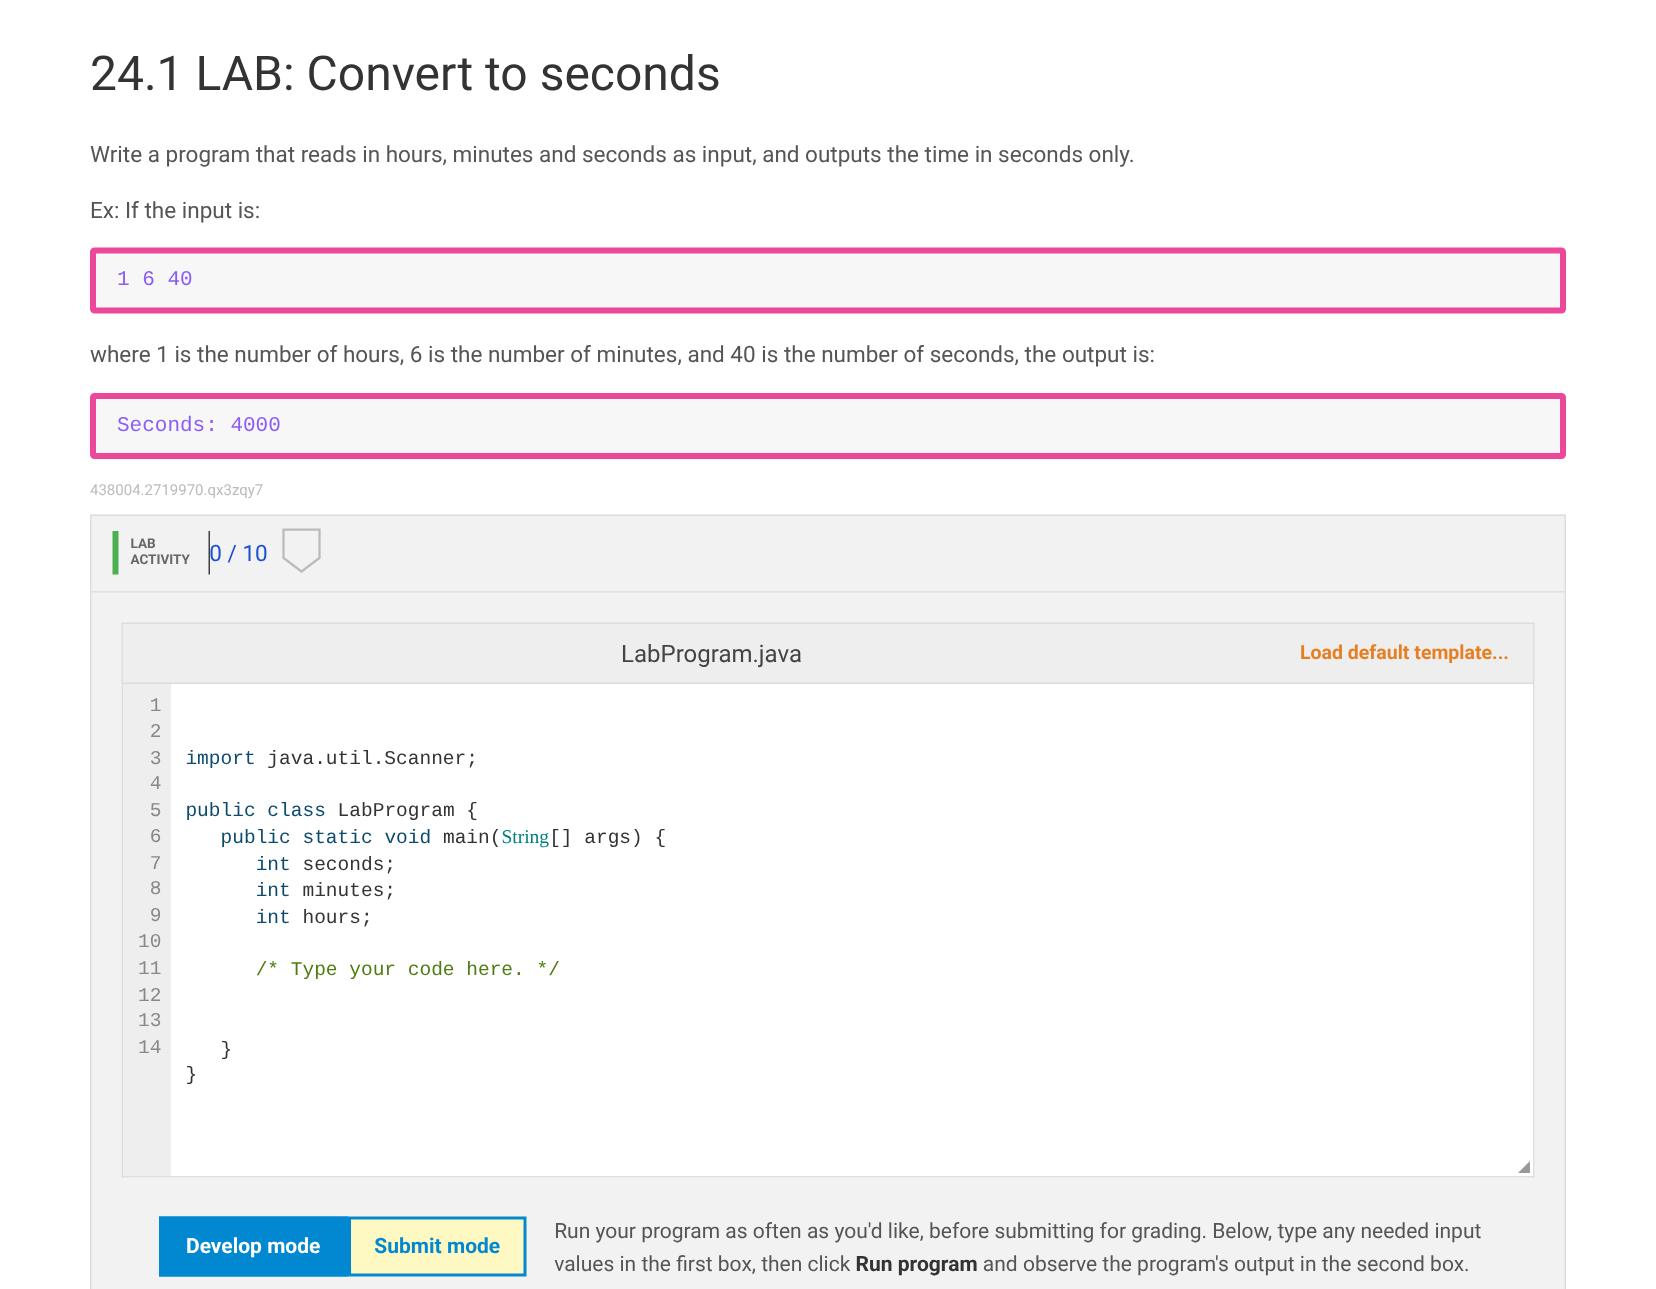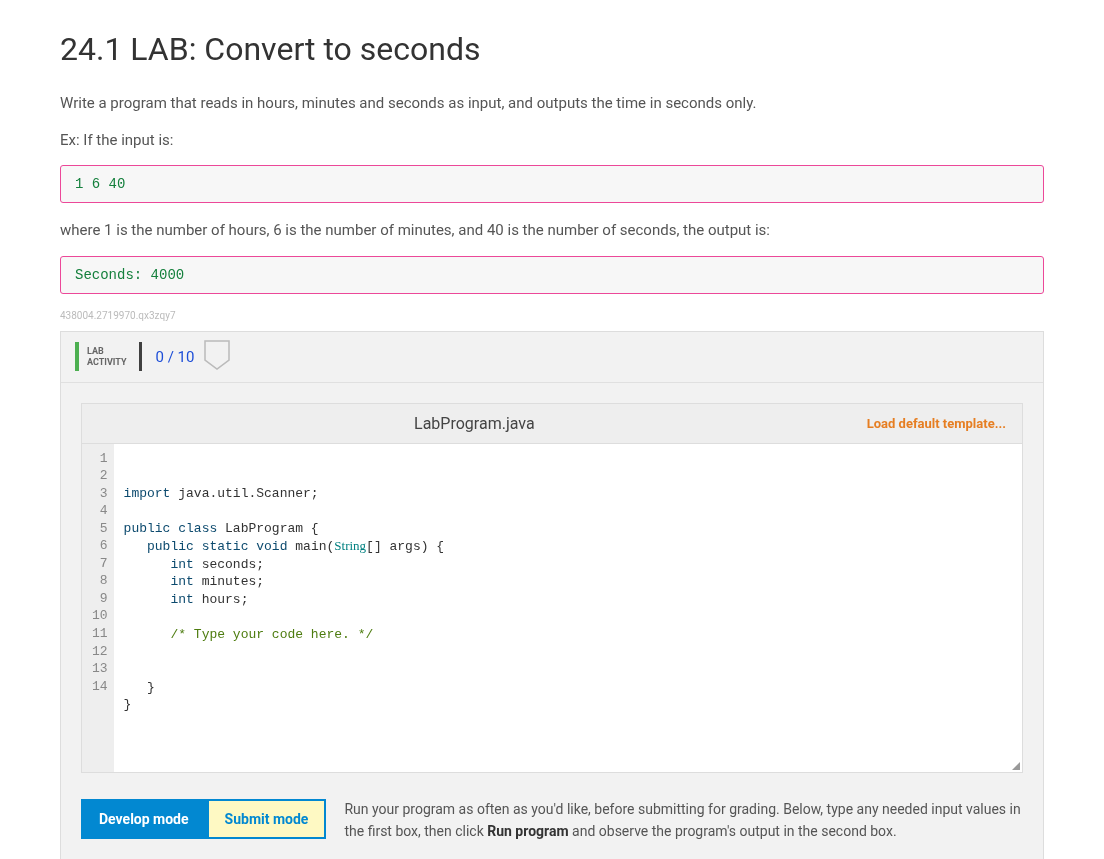--- a/index.html
+++ b/index.html
@@ -17,26 +17,26 @@
   margin-bottom: 24px;
 }
 .body-text {
   font-size: 15px;
   color: #555;
   margin-bottom: 14px;
   line-height: 1.5;
 }
 .code-box {
   background: #f7f7f7;
-  border: 1px solid #ec4899;
+  border: 4px solid #ec4899;
   border-radius: 3px;
   padding: 10px 14px;
   font-family: "Courier New", monospace;
   font-size: 14px;
-  color: #15803d;
+  color: #8b5cf6;
   margin-bottom: 16px;
 }
 .tiny-id {
   font-size: 10px;
   color: #bbb;
   margin-bottom: 10px;
 }
 .lab-panel {
   background: #f2f2f2;
   border: 1px solid #ddd;
@@ -44,22 +44,21 @@
 }
 .lab-header {
   display: flex;
   align-items: center;
   padding: 8px 14px;
   border-bottom: 1px solid #e0e0e0;
 }
 .lab-badge-wrap {
   border-left: 4px solid #4caf50;
   padding: 4px 12px 4px 8px;
-  border-right: 3px solid #404040;
-  margin-right: 14px;
+  border-right: 1px solid #404040;
 }
 .lab-badge-text {
   font-size: 9px;
   font-weight: 700;
   color: #666;
   line-height: 1.2;
 }
 .lab-title {
   font-size: 15px;
   color: #555;
@@ -134,21 +133,21 @@
 }
 .kw { color: #0c4a6e; }
 .type { color: #008080; font-family: Liberation Serif, serif; }
 .comment { color: #4d7c0f; }
 .mode-row {
   display: flex;
   align-items: flex-start;
   margin-top: 26px;
   gap: 18px;
 }
-.mode-buttons { display: flex; }
+.mode-buttons { display: flex; margin-left: 25px; }
 .btn {
   font-size: 14px;
   font-weight: 700;
   padding: 10px 16px;
   border: 2px solid #0288d1;
   cursor: pointer;
 }
 .btn-primary {
   background: #0288d1;
   color: #fff;

